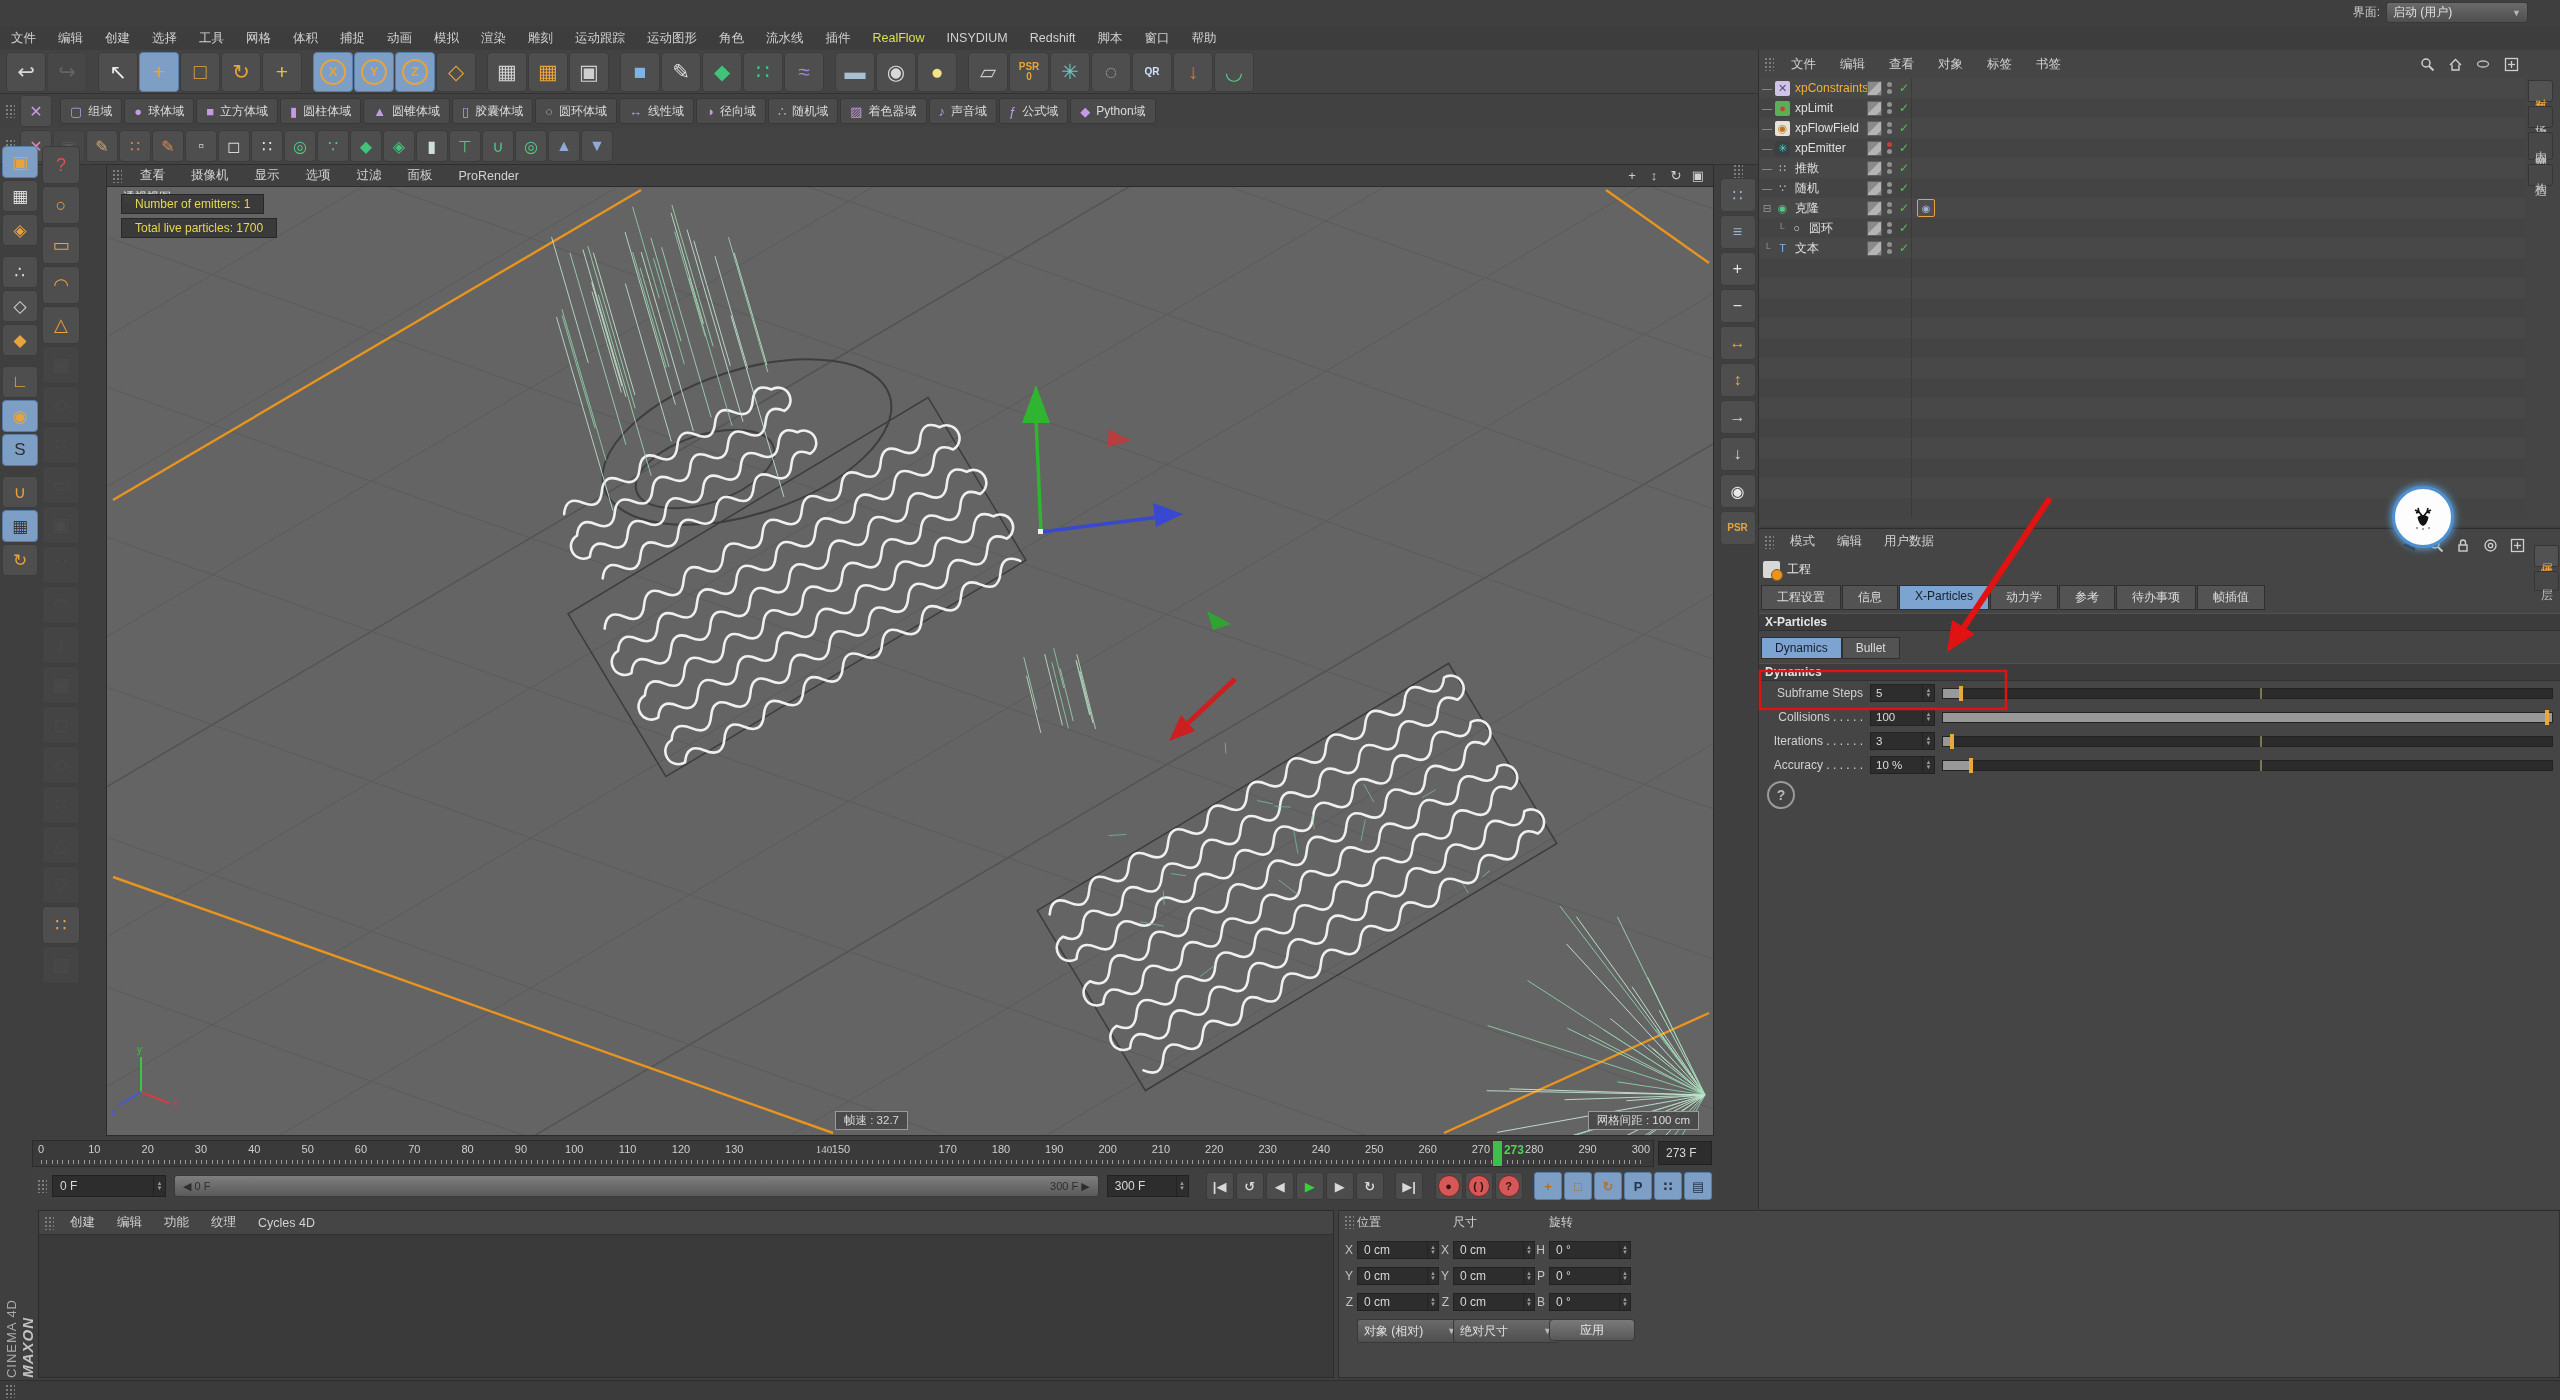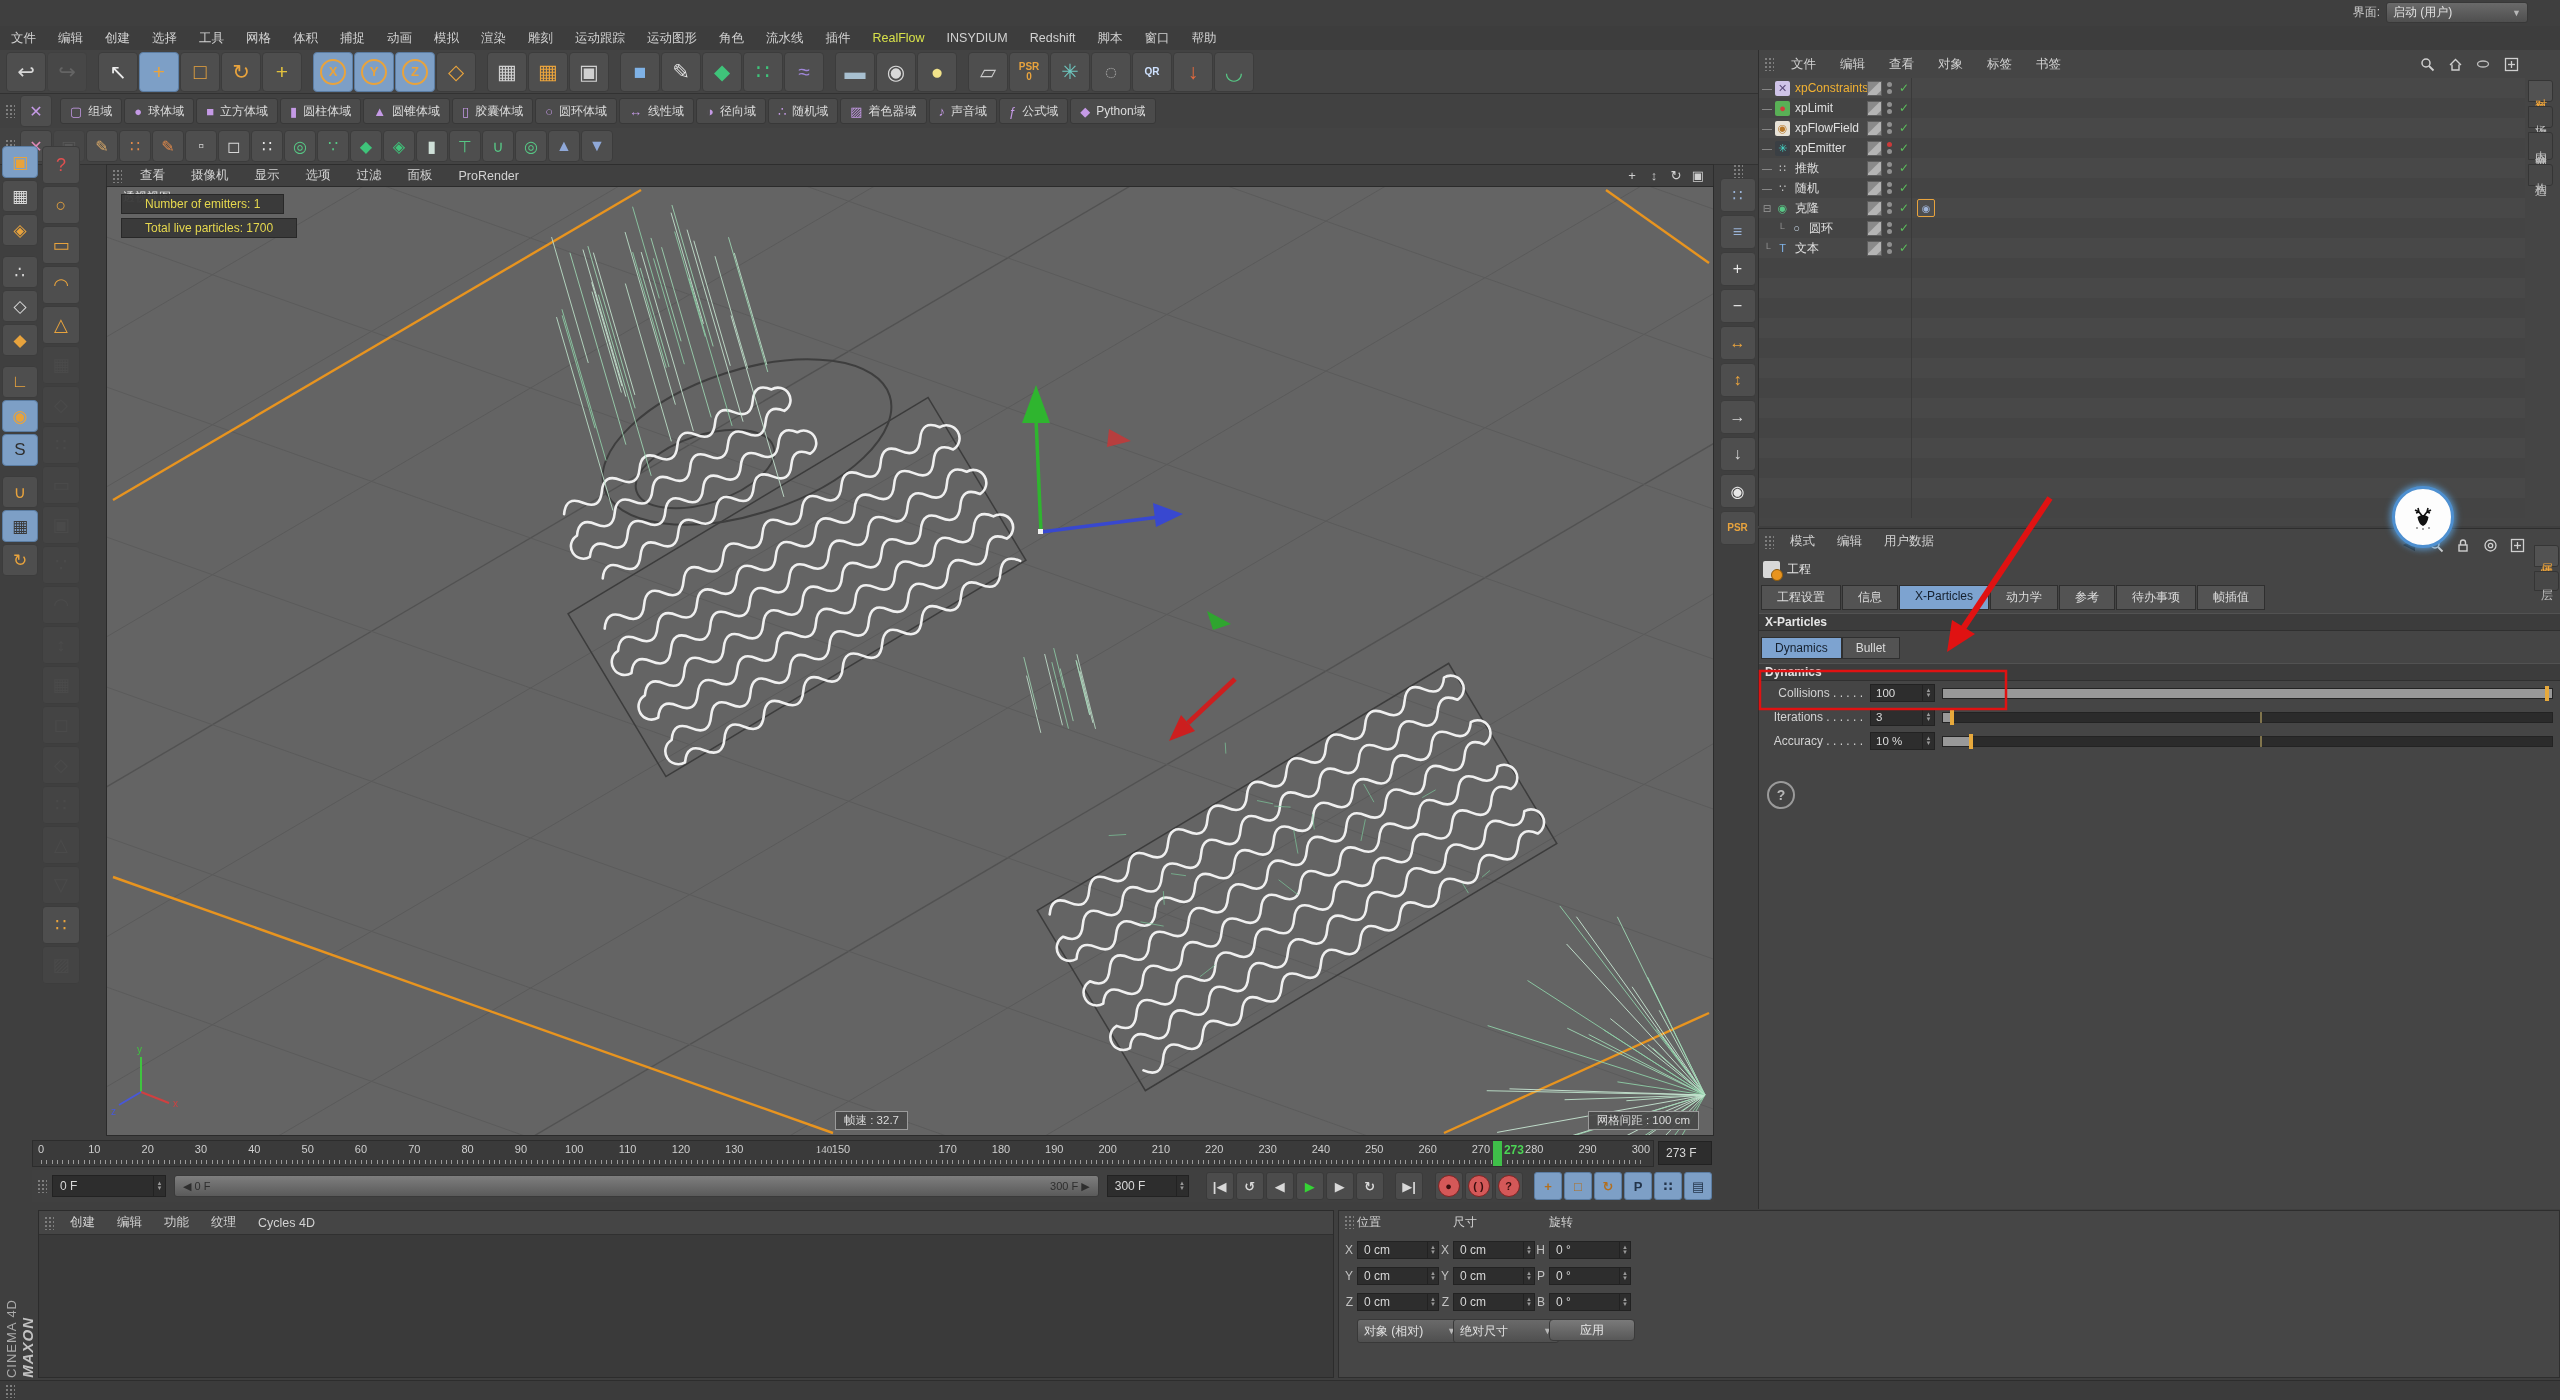--- a/index.html
+++ b/index.html
@@ -37,21 +37,21 @@
   #palette{left:2px;top:146px;width:38px;display:flex;flex-direction:column;}
   #toolstrip{left:42px;top:146px;width:40px;display:flex;flex-direction:column;}
   .pgap{height:8px;}
   
   #vpmenu{left:106px;top:164px;width:1608px;height:22px;background:#404040;border:1px solid #2e2e2e;border-bottom:0;display:flex;align-items:center;box-sizing:border-box;}
   #vpmenu .menu-item{padding:0 13px;font-size:12.5px;}
   #vpctrl{margin-left:auto;display:flex;align-items:center;gap:4px;padding-right:6px;}
   .vpc{width:18px;height:16px;display:flex;align-items:center;justify-content:center;color:#cfcfcf;font-size:13px;}
   #canvas{left:106px;top:186px;width:1608px;height:950px;background:#646464;border:1px solid #2b2b2b;box-sizing:border-box;overflow:hidden;}
   #scene{position:absolute;left:0;top:0;pointer-events:none;}
-  .hudbox{position:absolute;background:rgba(56,56,56,.95);border:1px solid #282828;color:#e6d84e;font-size:12px;padding:2px 23px;white-space:nowrap;}
+  .hudbox{position:absolute;background:rgba(56,56,56,.95);border:1px solid #282828;color:#e6d84e;font-size:12px;padding:2px 13px;white-space:nowrap;}
   #viewlabel{position:absolute;left:16px;top:2px;color:#e2e2e2;font-size:12px;}
   .vinfo{position:absolute;background:rgba(72,72,72,.92);border:1px solid #9a9a9a;color:#dcdcdc;font-size:11.5px;padding:1px 8px;white-space:nowrap;}
   
   #alignstrip{left:1718px;top:164px;width:40px;display:flex;flex-direction:column;align-items:center;}
   
   #ompanel{left:1758px;top:50px;width:802px;height:476px;background:#454545;border-left:1px solid #2e2e2e;}
   #ommenu{position:absolute;left:0;top:2px;width:100%;height:24px;display:flex;align-items:center;}
   #ommenu .menu-item{padding:0 12px;}
   #omicons{position:absolute;right:40px;top:4px;display:flex;gap:8px;align-items:center;}
   .mico{width:20px;height:20px;display:flex;align-items:center;justify-content:center;}
@@ -735,20 +735,32 @@
         <div class="amtab">帧插值</div>
       </div>
     <div class="sechdr" style="top:84px;">X-Particles</div>
     <div id="amengine">
         <div class="engtab active">Dynamics</div>
         <div class="engtab">Bullet</div>
       </div>
     <div class="sechdr" style="top:134px;">Dynamics</div>
     <div id="amparams">
         <div class="param">
+          <div class="plabel">Subframe Steps</div>
+          <div class="pbox">
+            <span>5</span>
+            <div class="pstep">▲<br>▼</div>
+          </div>
+          <div class="pslider">
+            <div class="pfill" style="width: 3%;"></div>
+            <div class="ptick" style="left: calc(3% - 2px);"></div>
+            <div class="pghost" style="left: 52%;"></div>
+          </div>
+        </div>
+        <div class="param">
           <div class="plabel">Collisions . . . . .</div>
           <div class="pbox">
             <span>100</span>
             <div class="pstep">▲<br>▼</div>
           </div>
           <div class="pslider">
             <div class="pfill" style="width: 100%;"></div>
             <div class="ptick" style="left: calc(99.2% - 2px);"></div>
           </div>
         </div>

